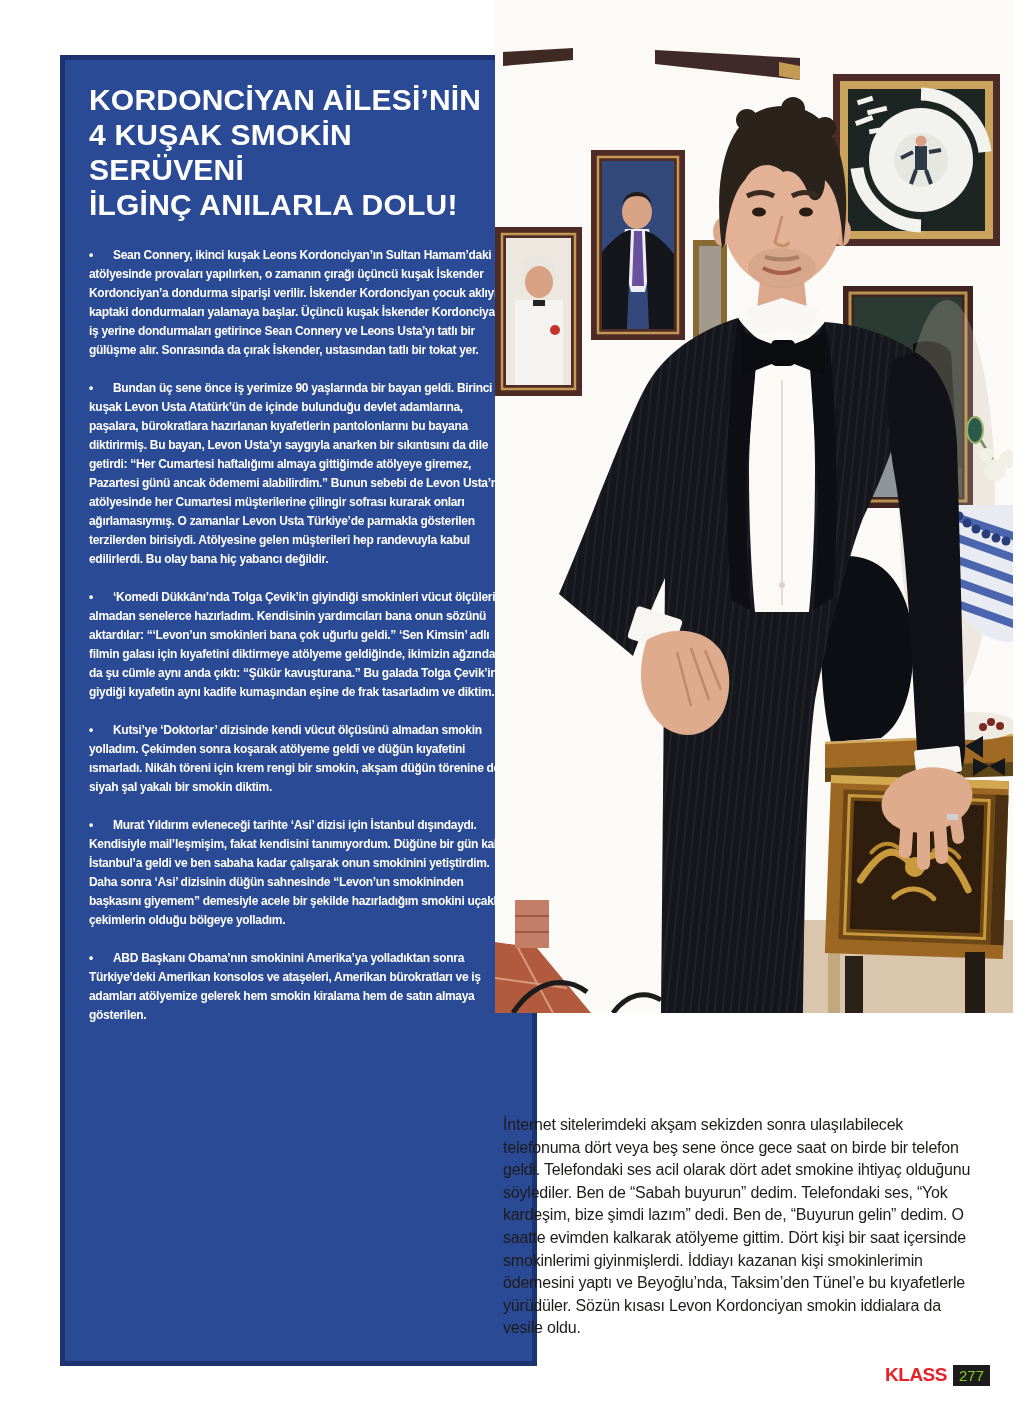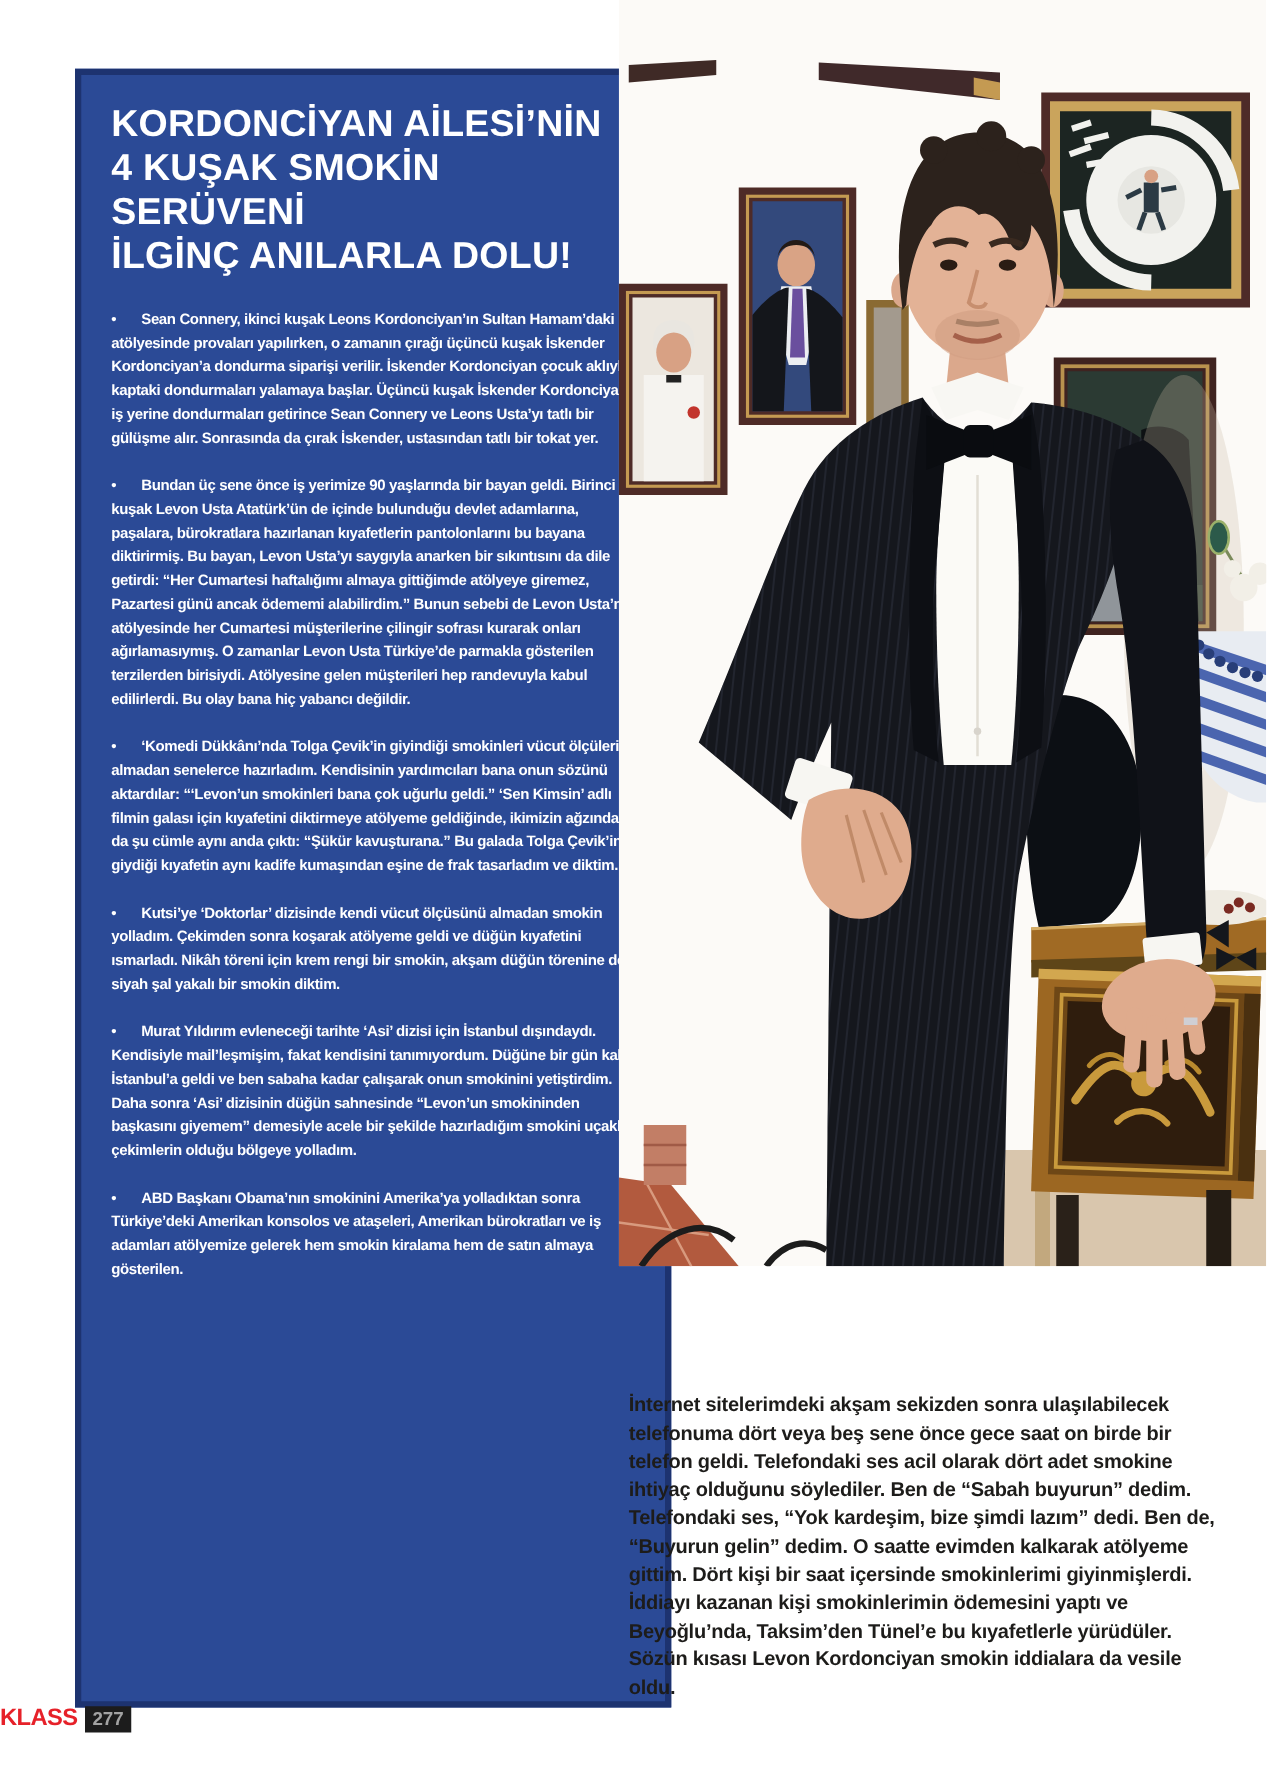--- a/index.html
+++ b/index.html
@@ -27,28 +27,28 @@
   
   .photo{position:absolute;left:495px;top:0;width:518px;height:1013px;}
   
   .svc-head{
     position:absolute;left:503px;top:1030px;margin:0;
     color:var(--headline-dark,#161614);font-size:32px;line-height:37px;
     font-weight:bold;white-space:pre-line;letter-spacing:-0.5px;
   }
   .svc-body{
     position:absolute;left:503px;top:1114px;width:475px;margin:0;
-    color:#1d1c1a;font-size:16px;line-height:22.6px;font-weight:bold;
+    color:#1d1c1a;font-size:16px;line-height:22.6px;font-weight:normal;
     letter-spacing:-0.2px;
   }
   
   .footer{position:absolute;left:0;top:1364px;width:990px;display:flex;
-    justify-content:flex-start;align-items:center;gap:6px;}
+    justify-content:flex-end;align-items:center;gap:6px;}
   .brand{color:var(--brand-red,#e62129);font-weight:bold;font-size:19px;letter-spacing:-0.5px;}
-  .pageno{background:var(--pageno-bg,#1c1c1c);color:#a3a3a3;font-weight:bold;
+  .pageno{background:var(--pageno-bg,#1c1c1c);color:#84cc16;font-weight:normal;
     font-size:15px;padding:3px 6px;line-height:1;}
 </style>
 </head>
 <body>
 
 <div class="page">
 
   <section class="panel">
     <h1>KORDONCİYAN AİLESİ’NİN
 4 KUŞAK SMOKİN SERÜVENİ

